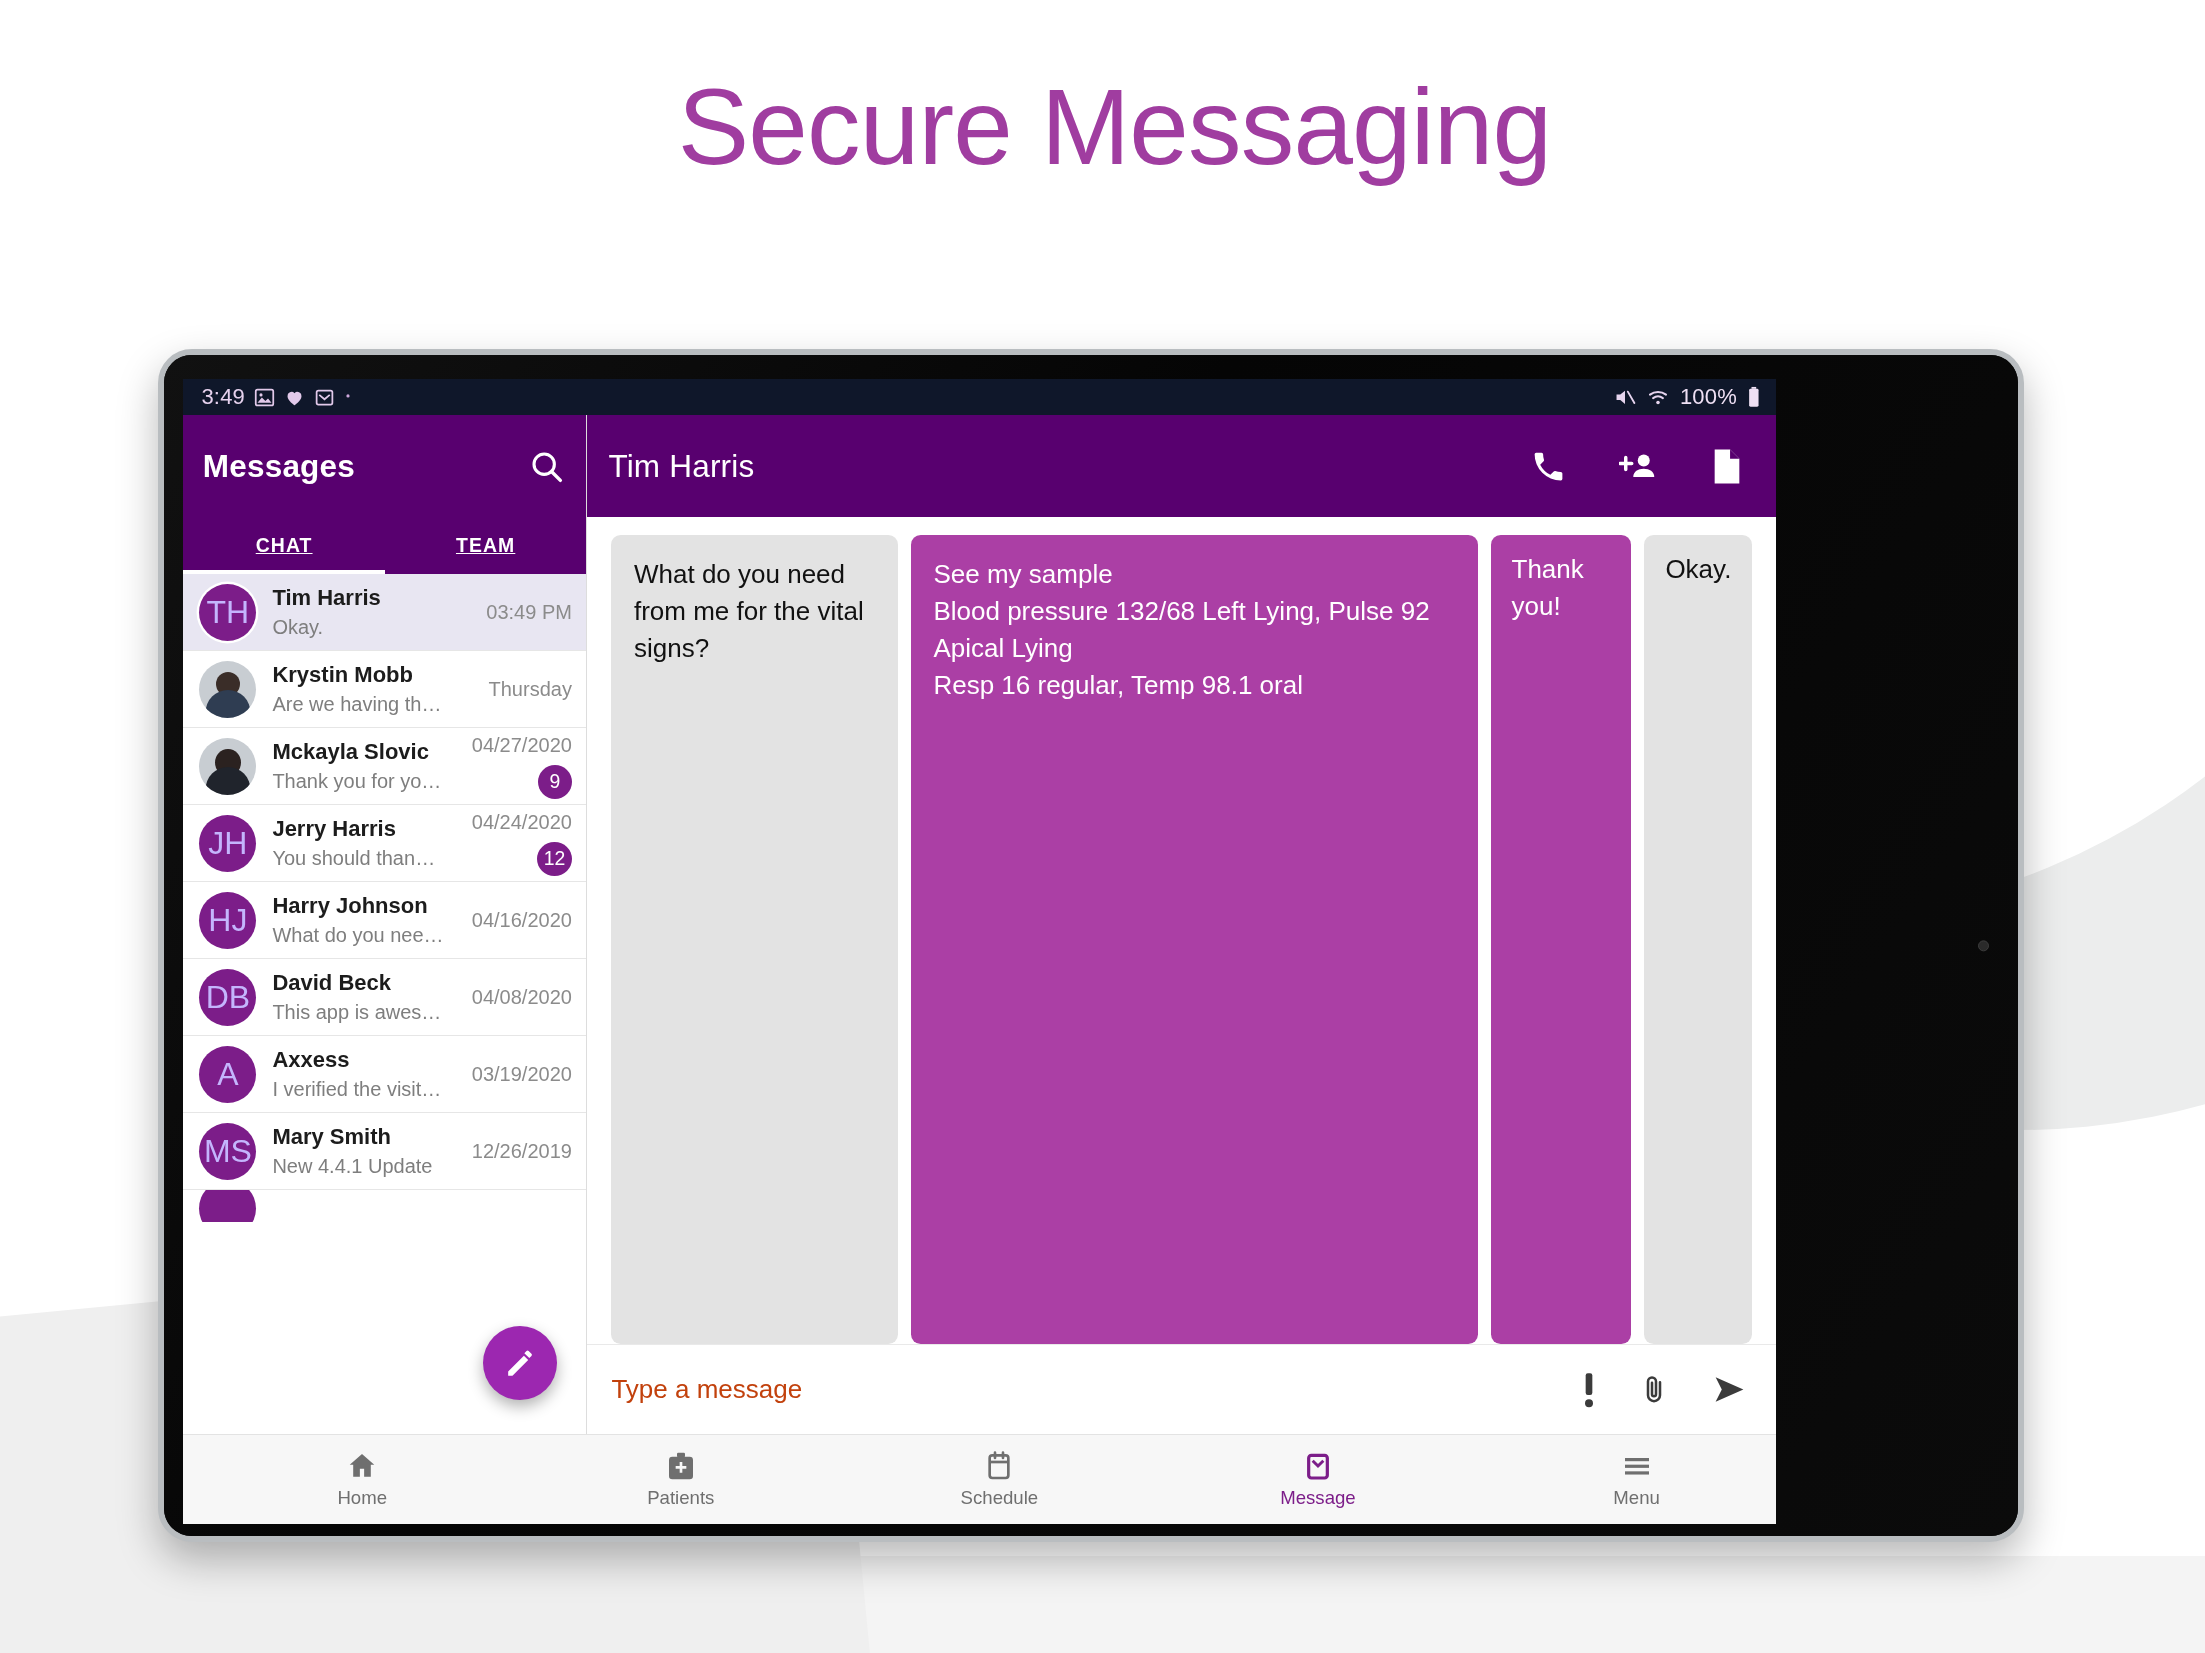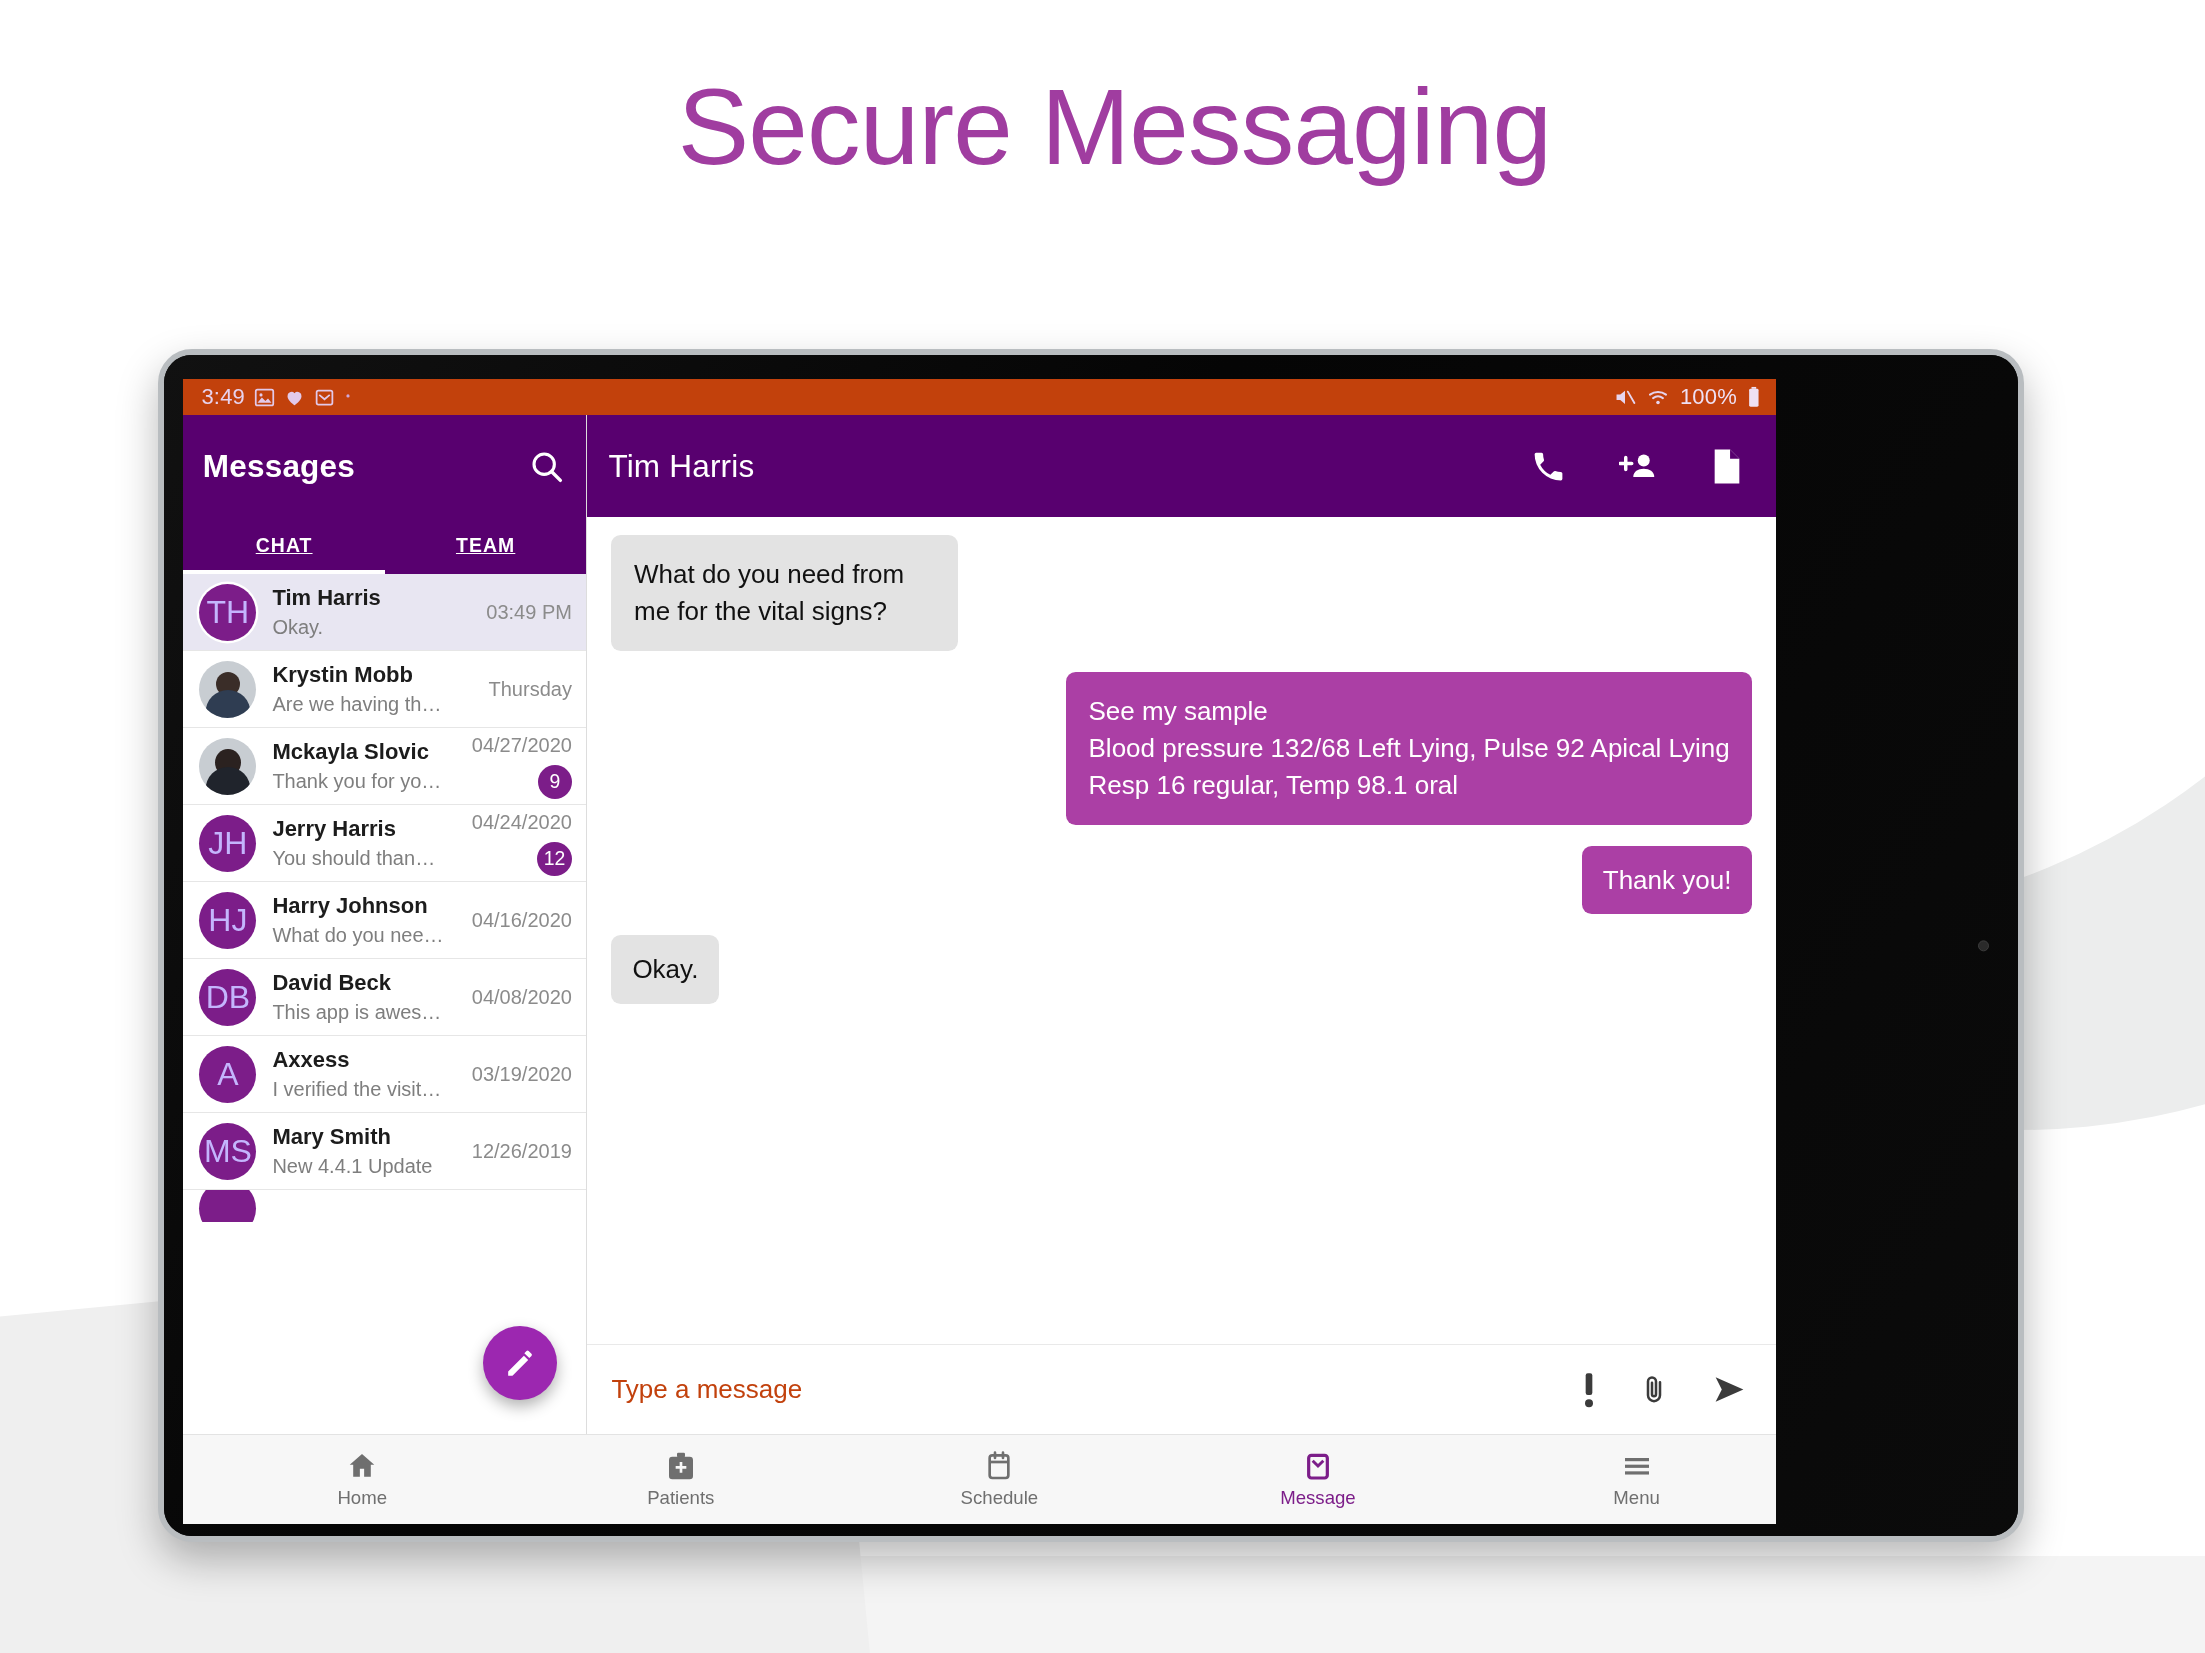--- a/index.html
+++ b/index.html
@@ -87,21 +87,21 @@
     left: 19.4px; top: 24px;
     width: 1593px; height: 1145px;
     background: #ffffff;
     overflow: hidden;
     display: flex; flex-direction: column;
   }
 
   
   .statusbar {
     height: 36px;
-    background: #c2410c;
+    background: #0f172a;
     display: flex; align-items: center;
     padding: 0 16px 0 18px;
     color: #e9cfef;
     font-size: 21px;
     flex: 0 0 auto;
   }
   .sb-left { display:flex; align-items:center; gap:9px; }
   .sb-time { font-size: 22px; color:#e7d2ee; letter-spacing:0.2px; }
   .sb-right { margin-left:auto; display:flex; align-items:center; gap:9.7px; }
   .sb-icon { display:inline-flex; align-items:center; }
@@ -139,21 +139,21 @@
 
   .fab { position:absolute; right:29px; bottom:34px; width:74px; height:74px; border-radius:50%; background:#9c27b0; display:flex; align-items:center; justify-content:center; box-shadow:0 6.5px 14.5px rgba(0,0,0,0.3); z-index:5; }
 
   
   .right-pane { flex:1 1 auto; display:flex; flex-direction:column; min-width:0; background:#fff; }
   .right-appbar { background:#58006f; height:102px; display:flex; align-items:center; padding:0 32px 0 21px; }
   .right-title { color:#fff; font-size:31.5px; font-weight:400; letter-spacing:0.2px; }
   .right-appbar .spacer { flex:1 1 auto; }
   .rb-icons { display:flex; align-items:center; gap:52px; }
 
-  .messages { flex:1 1 auto; padding: 18px 24px 0 24px; overflow:hidden; display:flex; flex-direction:column; gap:21px; }
+  .messages { flex:1 1 auto; padding: 18px 24px 0 24px; overflow:hidden; display:flex; flex-direction:row; gap:13px; }
   .msg-row { display:flex; }
   .msg-row.in { justify-content:flex-start; }
   .msg-row.out { justify-content:flex-end; }
   .bubble { border-radius:9.7px; padding:21px 22.6px; font-size:26px; line-height:1.42; max-width:848px; }
   .bubble.in { background:#e3e3e3; color:#111; }
   .bubble.out { background:#ab3fa5; color:#fff; }
   .bubble.small { padding:16px 21px; }
 
   .composer { flex:0 0 auto; height:90px; border-top:0.8px solid #e9e9e9; display:flex; align-items:center; padding:0 27.4px 0 24px; background:#fff; }
   .composer-input { flex:1 1 auto; font-size:26px; color:#c2410c; }

